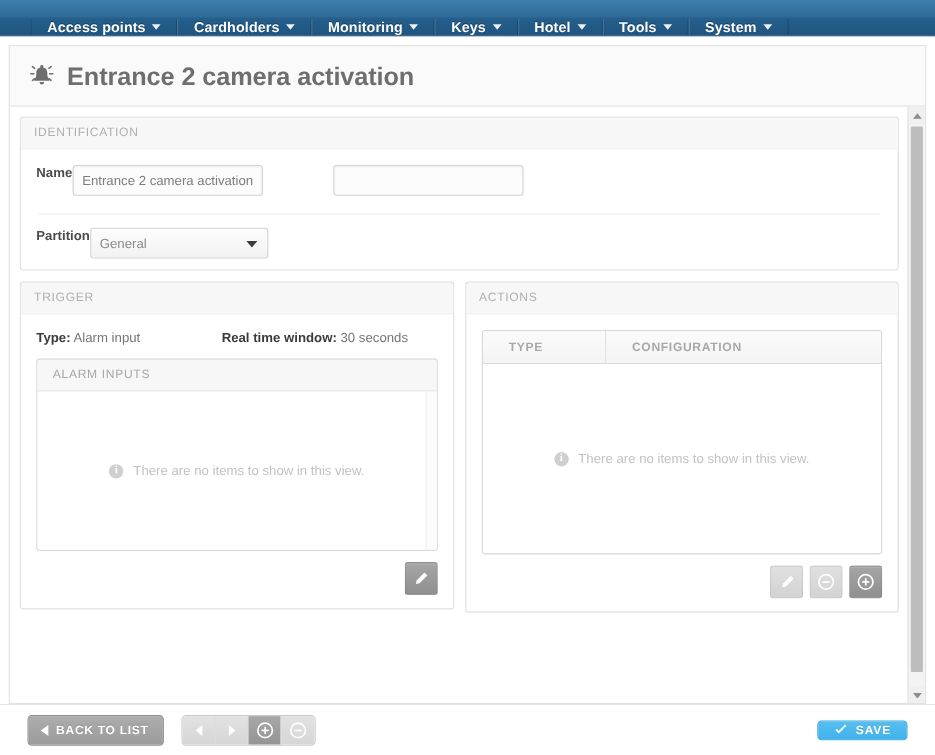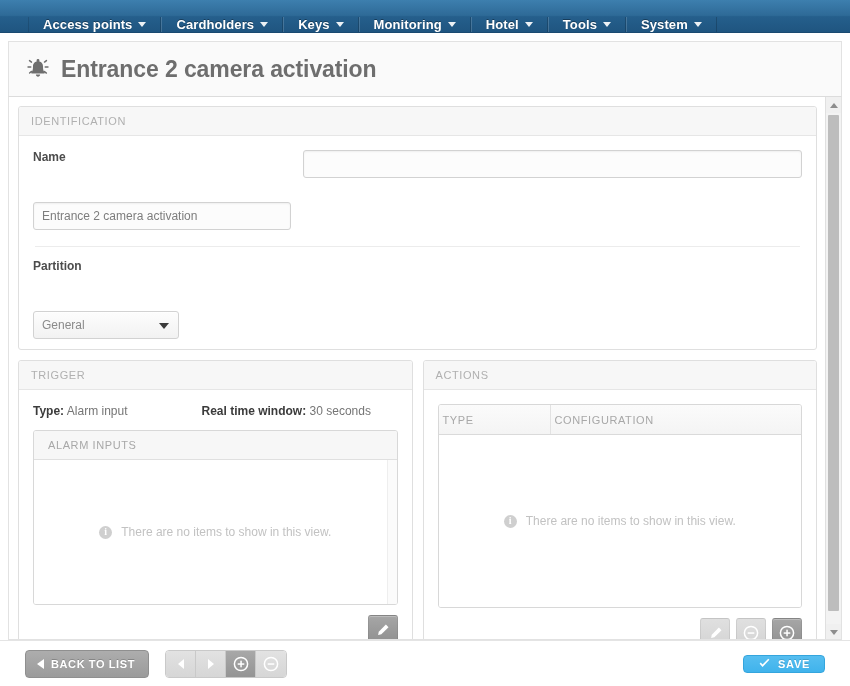--- a/index.html
+++ b/index.html
@@ -139,21 +139,21 @@
     padding-left: 12px;
     font-size: 11px;
     color: #b0b0b0;
     letter-spacing: 0.6px;
     font-weight: normal;
   }
   .panel-body { padding: 14px 14px 10px 14px; }
 
   
   .form-row { display: flex; }
-  .field { display: flex; flex-direction: column; gap: 32px; }
+  .field { display: flex; flex-direction: row; }
   .field-label {
     font-size: 12px;
     font-weight: bold;
     color: #4c4c4c;
     margin-bottom: 6px;
   }
   .text-input {
     height: 28px;
     border: 1px solid #d2d2d2;
     border-radius: 3px;
@@ -165,21 +165,21 @@
     font-family: "Liberation Sans", sans-serif;
     outline: none;
   }
   .divider-line {
     height: 1px;
     background: #ececec;
     margin: 16px 2px 12px 2px;
   }
   .select-box {
     position: relative;
-    width: 146px; height: 28px;
+    width: 162px; height: 28px;
     border: 1px solid #d2d2d2;
     border-radius: 3px;
     background: linear-gradient(to bottom, #fdfdfd, #f2f2f2);
     box-shadow: inset 0 1px 1px rgba(255,255,255,0.8);
     display: flex; align-items: center;
     padding: 0 8px;
     font-size: 12px;
     color: #8a8a8a;
     cursor: pointer;
   }
@@ -261,21 +261,22 @@
     height: 30px;
     display: flex;
     background: linear-gradient(to bottom, #fbfbfb, #f4f4f4);
     border-bottom: 1px solid #dadada;
     font-size: 11px;
     color: #a8a8a8;
     letter-spacing: 0.6px;
   }
   .tbl-head .th {
     display: flex; align-items: center;
-    padding-left: 4px;
+    padding-left: 24px;
+    font-weight: bold;
   }
   .tbl-head .th.c1 { width: 112px; border-right: 1px solid #e2e2e2; }
   .tbl-head .th.c2 { flex: 1; }
 
   
   .btn-row {
     display: flex; justify-content: flex-end;
     gap: 6px;
     padding: 10px 0 2px 0;
   }
@@ -378,25 +379,25 @@
 <div class="navbar">
   <div class="nav-item">
     <span>Access points</span>
     <span class="caret-down"></span>
   </div>
   <div class="nav-item">
     <span>Cardholders</span>
     <span class="caret-down"></span>
   </div>
   <div class="nav-item">
+    <span>Monitoring</span>
+    <span class="caret-down"></span>
+  </div>
+  <div class="nav-item">
     <span>Keys</span>
-    <span class="caret-down"></span>
-  </div>
-  <div class="nav-item">
-    <span>Monitoring</span>
     <span class="caret-down"></span>
   </div>
   <div class="nav-item">
     <span>Hotel</span>
     <span class="caret-down"></span>
   </div>
   <div class="nav-item">
     <span>Tools</span>
     <span class="caret-down"></span>
   </div>

